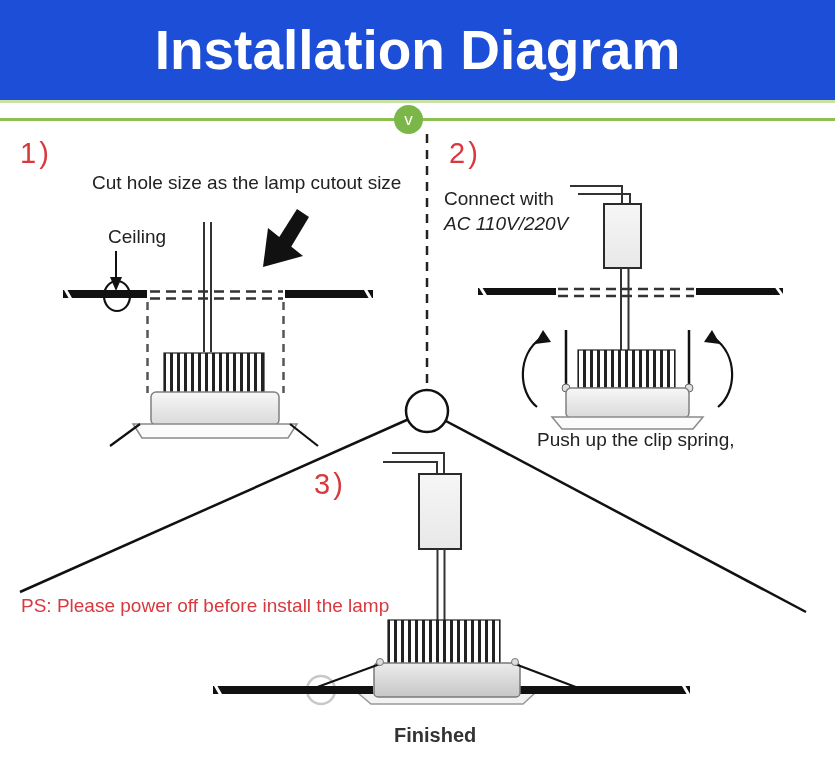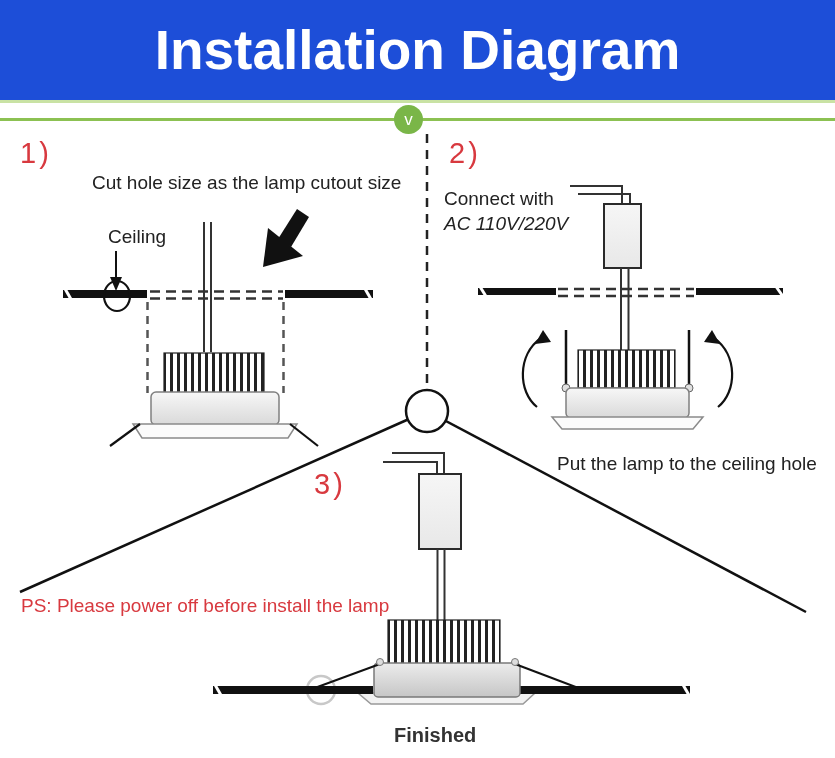--- a/index.html
+++ b/index.html
@@ -175,19 +175,19 @@
     </g>
   </svg>
 
   <div class="lbl stepnum" id="l-step1-num">1)</div>
   <div class="lbl" id="l-step1-cap">Cut hole size as the lamp cutout size</div>
   <div class="lbl" id="l-ceiling">Ceiling</div>
 
   <div class="lbl stepnum" id="l-step2-num">2)</div>
   <div class="lbl" id="l-connect1">Connect with</div>
   <div class="lbl" id="l-connect2">AC 110V/220V</div>
-  <div class="lbl" id="l-push2">Put the lamp to the ceiling hole</div>
+  <div class="lbl" id="l-push1">Push up the clip spring,</div>
 
   <div class="lbl stepnum" id="l-step3-num">3)</div>
   <div class="lbl red" id="l-ps">PS: Please power off before install the lamp</div>
   <div class="lbl" id="l-finished">Finished</div>
 
 </div>
 
 </body></html>

